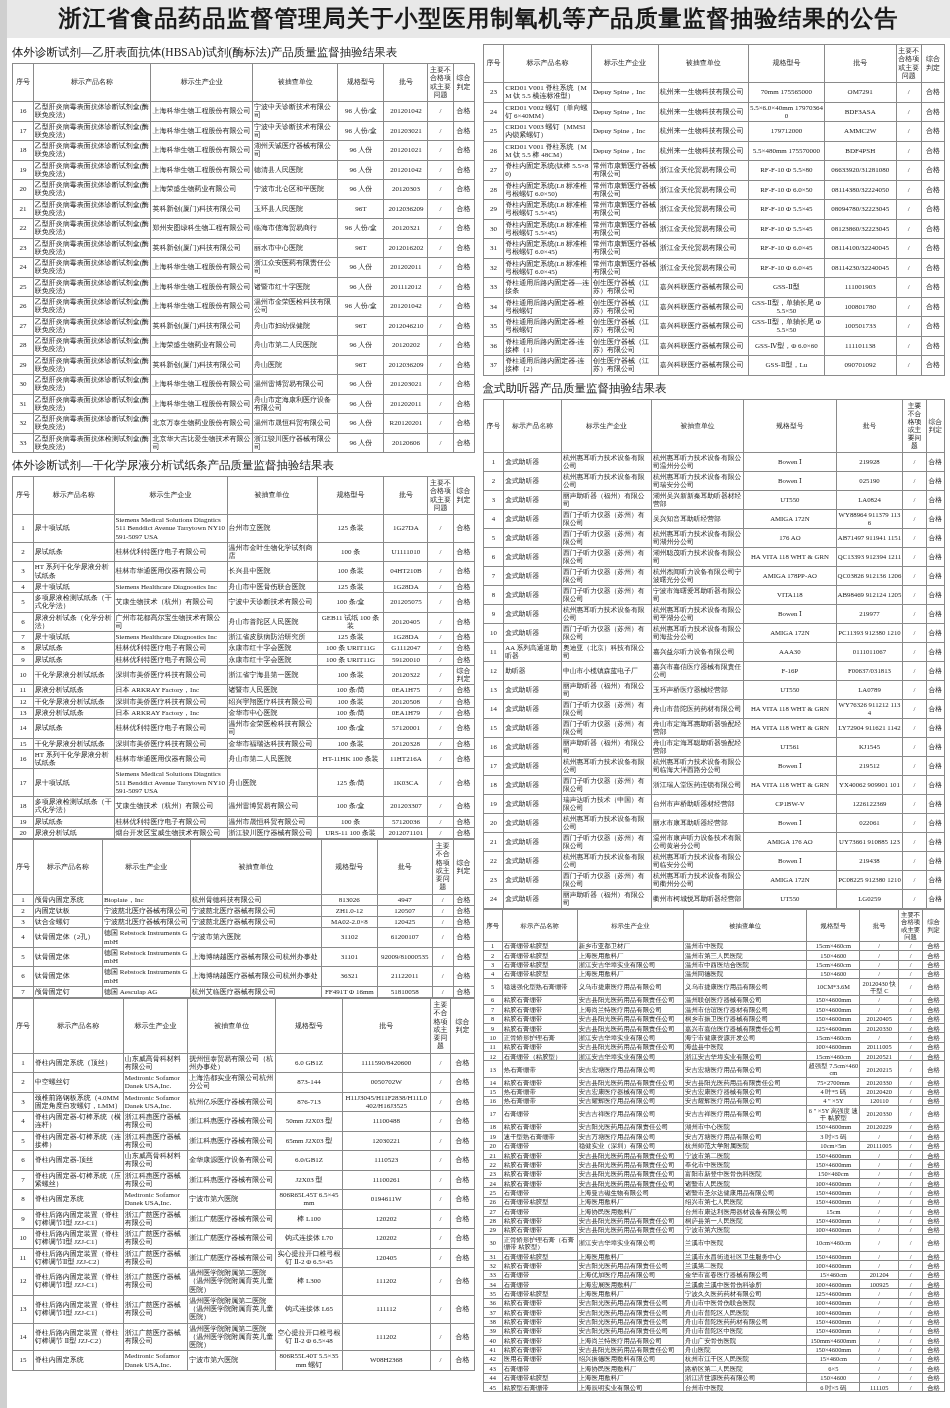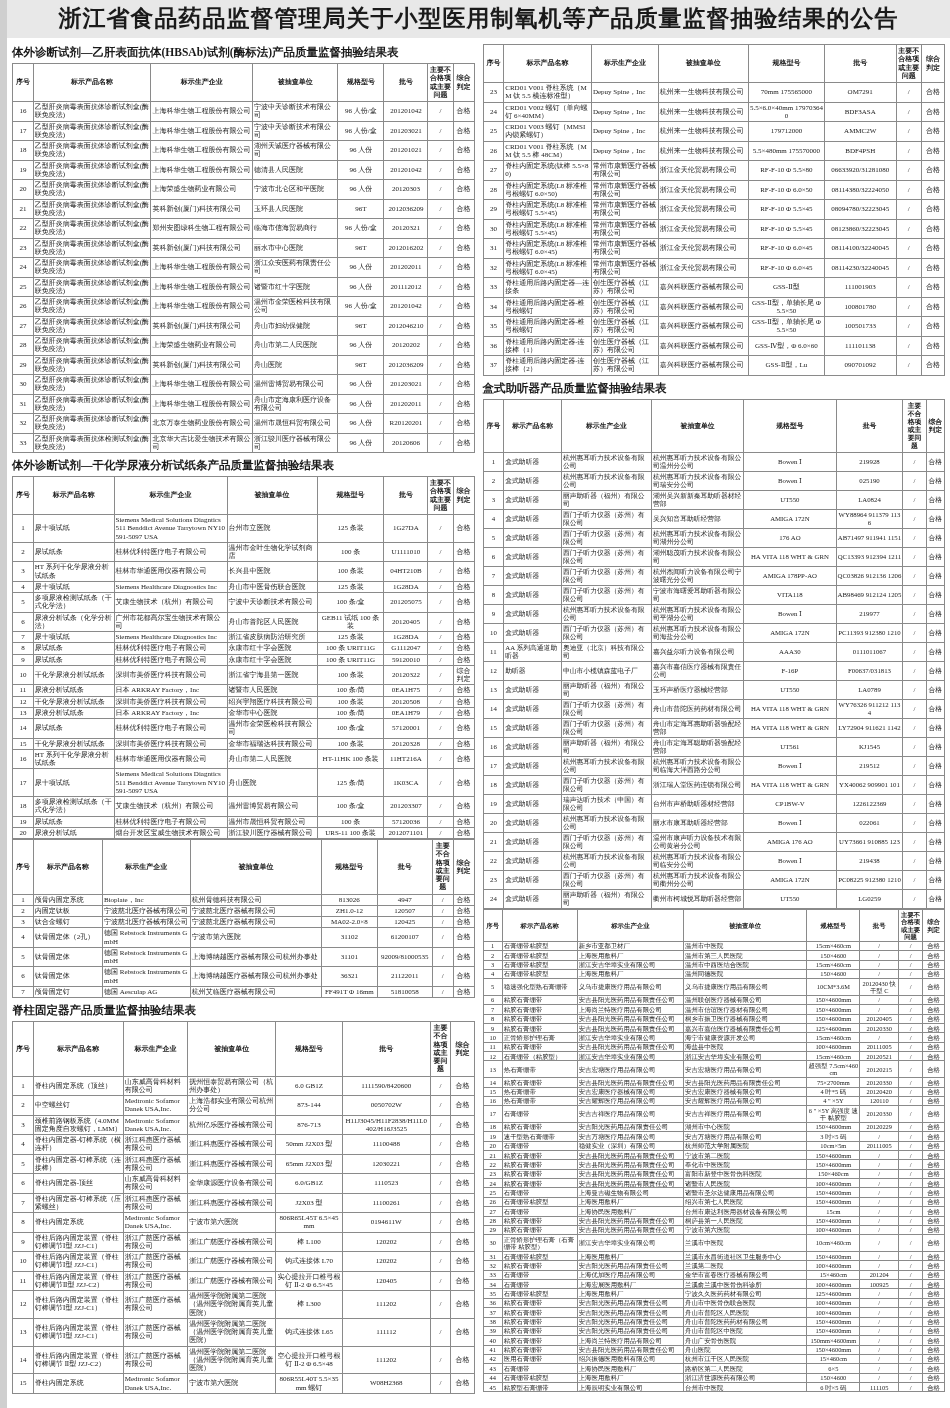--- a/index.html
+++ b/index.html
@@ -7,28 +7,28 @@
     width:950px;height:1408px;overflow:hidden;background:#ffffff;color:#1a1a1a;
     font-family:"Liberation Serif","DejaVu Serif",serif;position:relative;
   }
   .scan-edge{position:absolute;left:0;top:0;width:7px;height:1408px;background:#cfcfcf;}
   .page-title{
     margin-left:7px;background:#e8e8e8;text-align:center;font-weight:bold;
     font-size:23px;letter-spacing:1px;padding:3px 0 4px 0;
   }
   .cols{display:flex;gap:8px;padding:2px 5px 0 12px;}
   .col{width:50%;min-width:0;}
-  .tbl-title{font-weight:bold;font-size:11.5px;margin:5px 0 3px 0;white-space:nowrap;}
+  .tbl-title{font-weight:normal;font-size:11.5px;margin:5px 0 3px 0;white-space:nowrap;}
   .spacer-top{height:4px;}
   table{border-collapse:collapse;width:100%;table-layout:fixed;}
   th,td{
     border:1px solid #8a8a8a;font-size:7px;line-height:1.18;padding:1px;
     text-align:center;vertical-align:middle;word-break:break-all;overflow:hidden;
   }
-  th{font-weight:bold;padding:2px 1px;margin-top:32px;}
+  th{font-weight:normal;padding:2px 1px;margin-top:32px;}
   td.al{text-align:left;}
   table.dense th,table.dense td{font-size:6.4px;padding:0.5px 1px;line-height:1.15;}
   table.mid th,table.mid td{font-size:6.8px;}
 </style>
 </head>
 <body>
 
 <div class="scan-edge"></div>
 
 <div class="page-title">浙江省食品药品监督管理局关于小型医用制氧机等产品质量监督抽验结果的公告</div>
@@ -566,21 +566,20 @@
               <td class="al">杭州艾临医疗器械有限公司</td>
               <td>FF491T  Φ 16mm</td>
               <td>51810058</td>
               <td>/</td>
               <td>合格</td>
             </tr>
           </tbody>
         </table>
     </div>
     <div class="sec">
-      <div class="tbl-title">脊柱固定器产品质量监督抽验结果表</div>
       <table>
           <colgroup>
             <col style="width: 4.5%;">
             <col style="width: 19.5%;">
             <col style="width: 14%;">
             <col style="width: 19%;">
             <col style="width: 14.5%;">
             <col style="width: 19%;">
             <col style="width: 4.5%;">
             <col style="width: 5%;">

